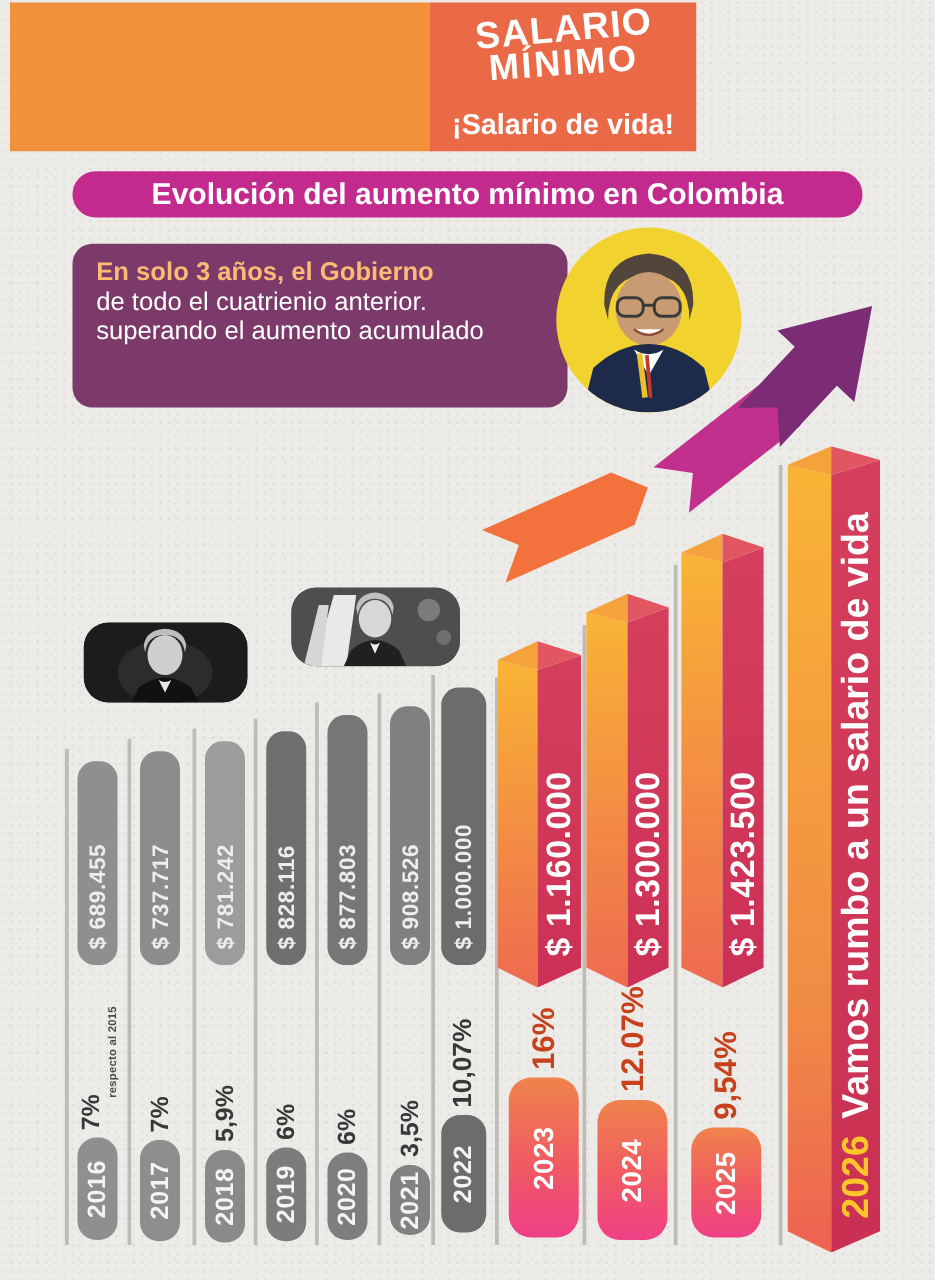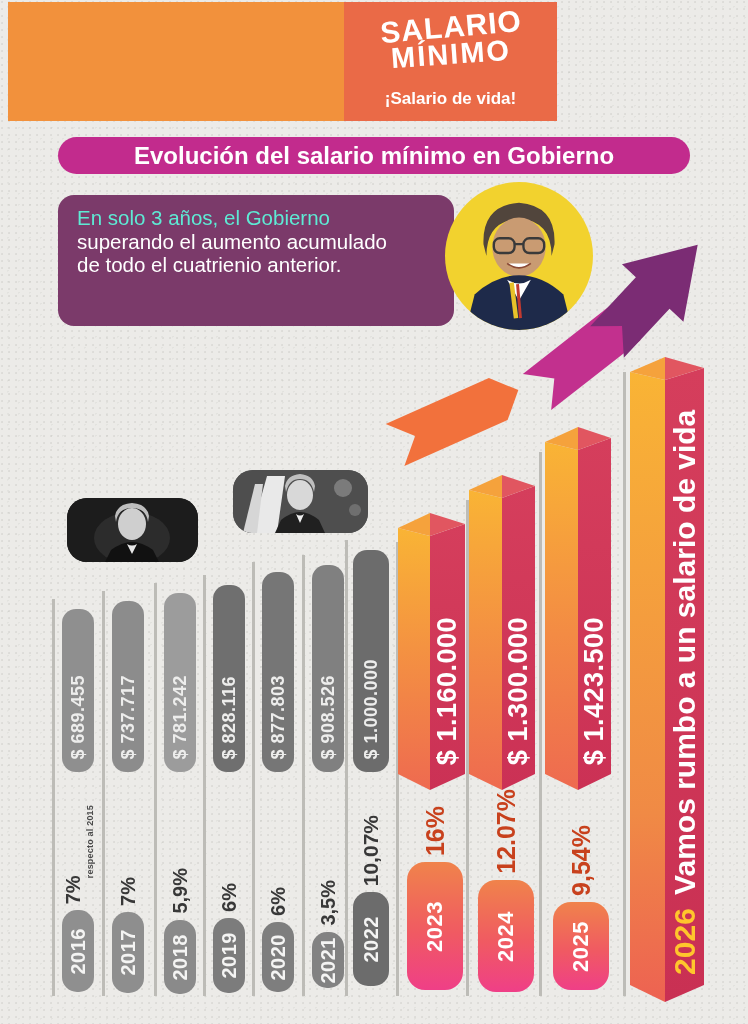--- a/index.html
+++ b/index.html
@@ -10,34 +10,34 @@
       radial-gradient(circle at 30% 30%, rgba(90,90,85,.10) 0 .8px, transparent 1.1px),
       radial-gradient(circle at 70% 60%, rgba(120,120,115,.08) 0 .8px, transparent 1.1px);
     background-size:7px 7px,11px 11px;}
   .abs{position:absolute;}
   
   .hdr-orange{left:8px;top:2px;width:336px;height:119px;background:#F2913C;}
   .hdr-logo{left:344px;top:2px;width:213px;height:119px;background:#EA6A47;display:flex;flex-direction:column;align-items:center;justify-content:center;}
   .hdr-mag{left:557px;top:2px;width:184px;height:119px;background:#C13594;display:flex;flex-direction:column;align-items:center;justify-content:center;}
   .logo-w1{color:#fff;font-weight:bold;font-size:30px;letter-spacing:1px;transform:rotate(-5deg);line-height:26px;}
   .logo-w2{color:#fff;font-weight:bold;font-size:29px;letter-spacing:2px;transform:rotate(-4deg);line-height:28px;}
-  .logo-tag{color:#fff;font-size:17px;font-weight:600;margin-top:21px;}
+  .logo-tag{color:#fff;font-size:23px;font-weight:600;margin-top:21px;}
   .ministry{color:#fff;font-size:26px;letter-spacing:.5px;margin-top:2px;}
   .flagbar{display:flex;margin-top:7px;height:5px;}
   .flag-y{width:24px;background:#F5C518;}
   .flag-b{width:14px;background:#1A2E7A;}
   .flag-r{width:9px;background:#D5281E;}
   
   .banner{left:58px;top:137px;width:632px;height:37px;background:#C22B8D;border-radius:19px;
     display:flex;align-items:center;justify-content:center;color:#fff;font-weight:bold;font-size:24px;z-index:3;}
   
   .callout{left:58px;top:195px;width:396px;height:131px;background:#7B3A6A;border-radius:16px;
     padding:11px 0 0 19px;box-sizing:border-box;z-index:2;}
   .cl{font-size:20.5px;line-height:23.5px;}
-  .cl.y{color:#5eead4;font-weight:normal;}
+  .cl.y{color:#fdba74;font-weight:bold;}
   .cl.w{color:#fff;font-weight:500;}
   
   .petro{left:445px;top:182px;width:148px;height:148px;border-radius:50%;background:#F2D22E;overflow:hidden;z-index:4;}
   
   .photo{border-radius:20px;overflow:hidden;z-index:3;}
   .santos{left:67px;top:498px;width:131px;height:64px;background:#1c1c1c;}
   .duque{left:233px;top:470px;width:135px;height:63px;background:#5a5a5a;}
   
   .arrow{left:385px;top:220px;width:330px;height:250px;z-index:1;}
   
@@ -70,26 +70,26 @@
 
 <div class="page">
 
   <div class="abs hdr-orange"></div>
   <div class="abs hdr-logo">
     <div class="logo-w1">SALARIO</div>
     <div class="logo-w2">MÍNIMO</div>
     <div class="logo-tag">¡Salario de vida!</div>
   </div>
 
-  <div class="abs banner">Evolución del salario mínimo en Gobierno</div>
+  <div class="abs banner">Evolución del aumento mínimo en Colombia</div>
 
   <div class="abs callout">
     <div class="cl y">En solo 3 años, el Gobierno</div>
+    <div class="cl w">de todo el cuatrienio anterior.</div>
     <div class="cl w">superando el aumento acumulado</div>
-    <div class="cl w">de todo el cuatrienio anterior.</div>
   </div>
 
   <div class="abs petro">
     <svg width="148" height="148" viewBox="0 0 100 100">
       <path d="M26,42 Q25,16 50,14 Q75,16 74,42 L72,50 Q72,26 50,25 Q28,26 28,50 Z" fill="#51453c"></path>
       <ellipse cx="50" cy="44" rx="18" ry="20" fill="#C99B72"></ellipse>
       <rect x="33" y="38" width="14" height="10" rx="4" fill="none" stroke="#3a3a3a" stroke-width="1.6"></rect>
       <rect x="53" y="38" width="14" height="10" rx="4" fill="none" stroke="#3a3a3a" stroke-width="1.6"></rect>
       <path d="M47,42 H53" stroke="#3a3a3a" stroke-width="1.6"></path>
       <path d="M42,55 Q50,61 58,55" fill="#fff" stroke="#8a4a35" stroke-width="1.2"></path>

